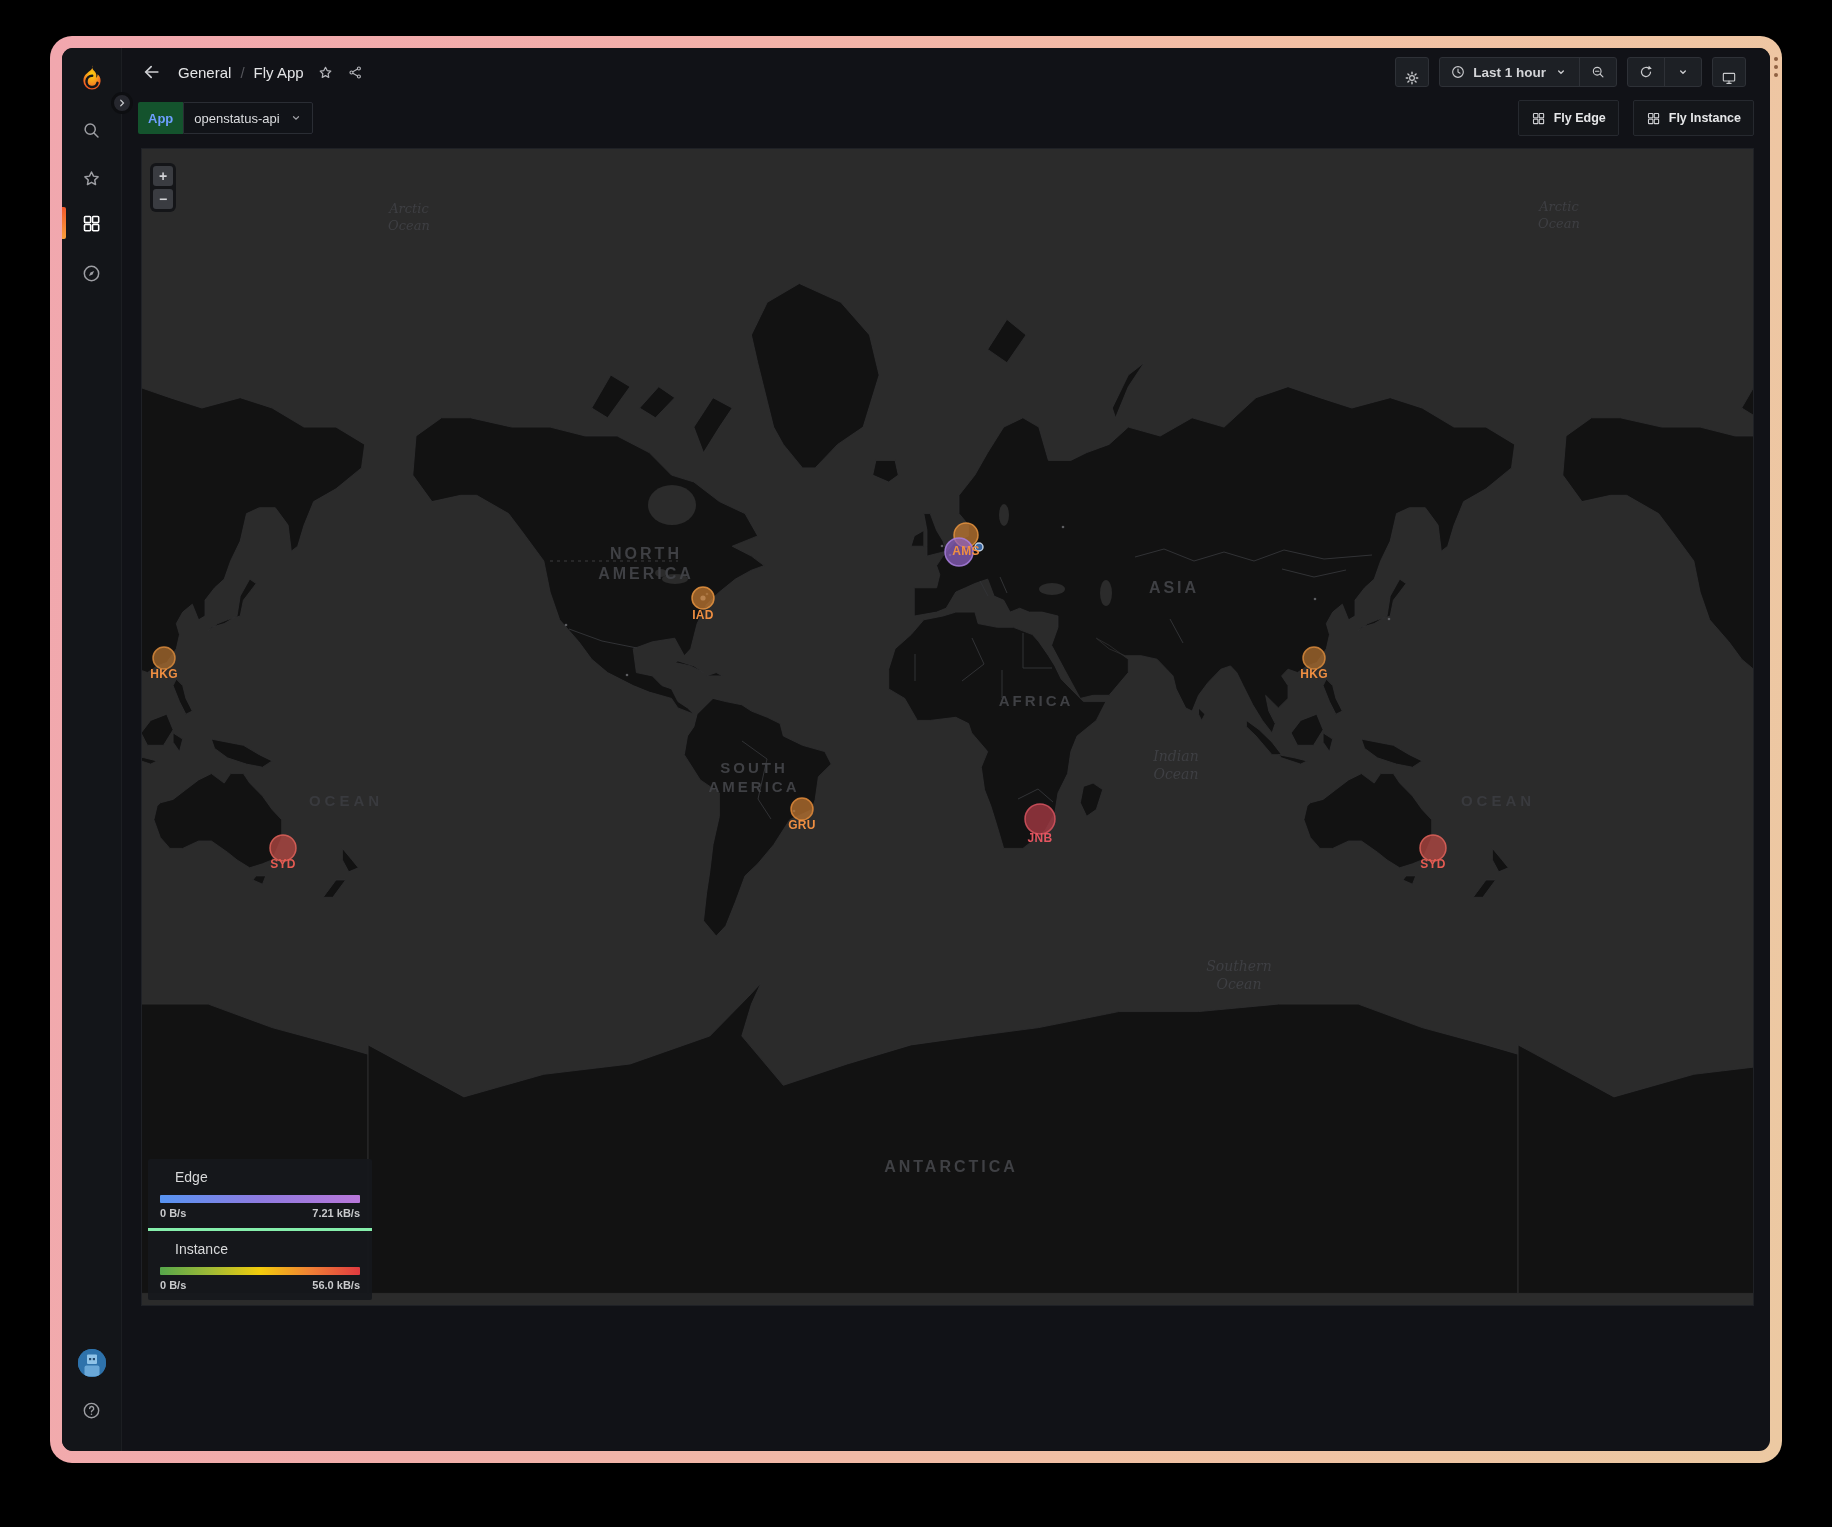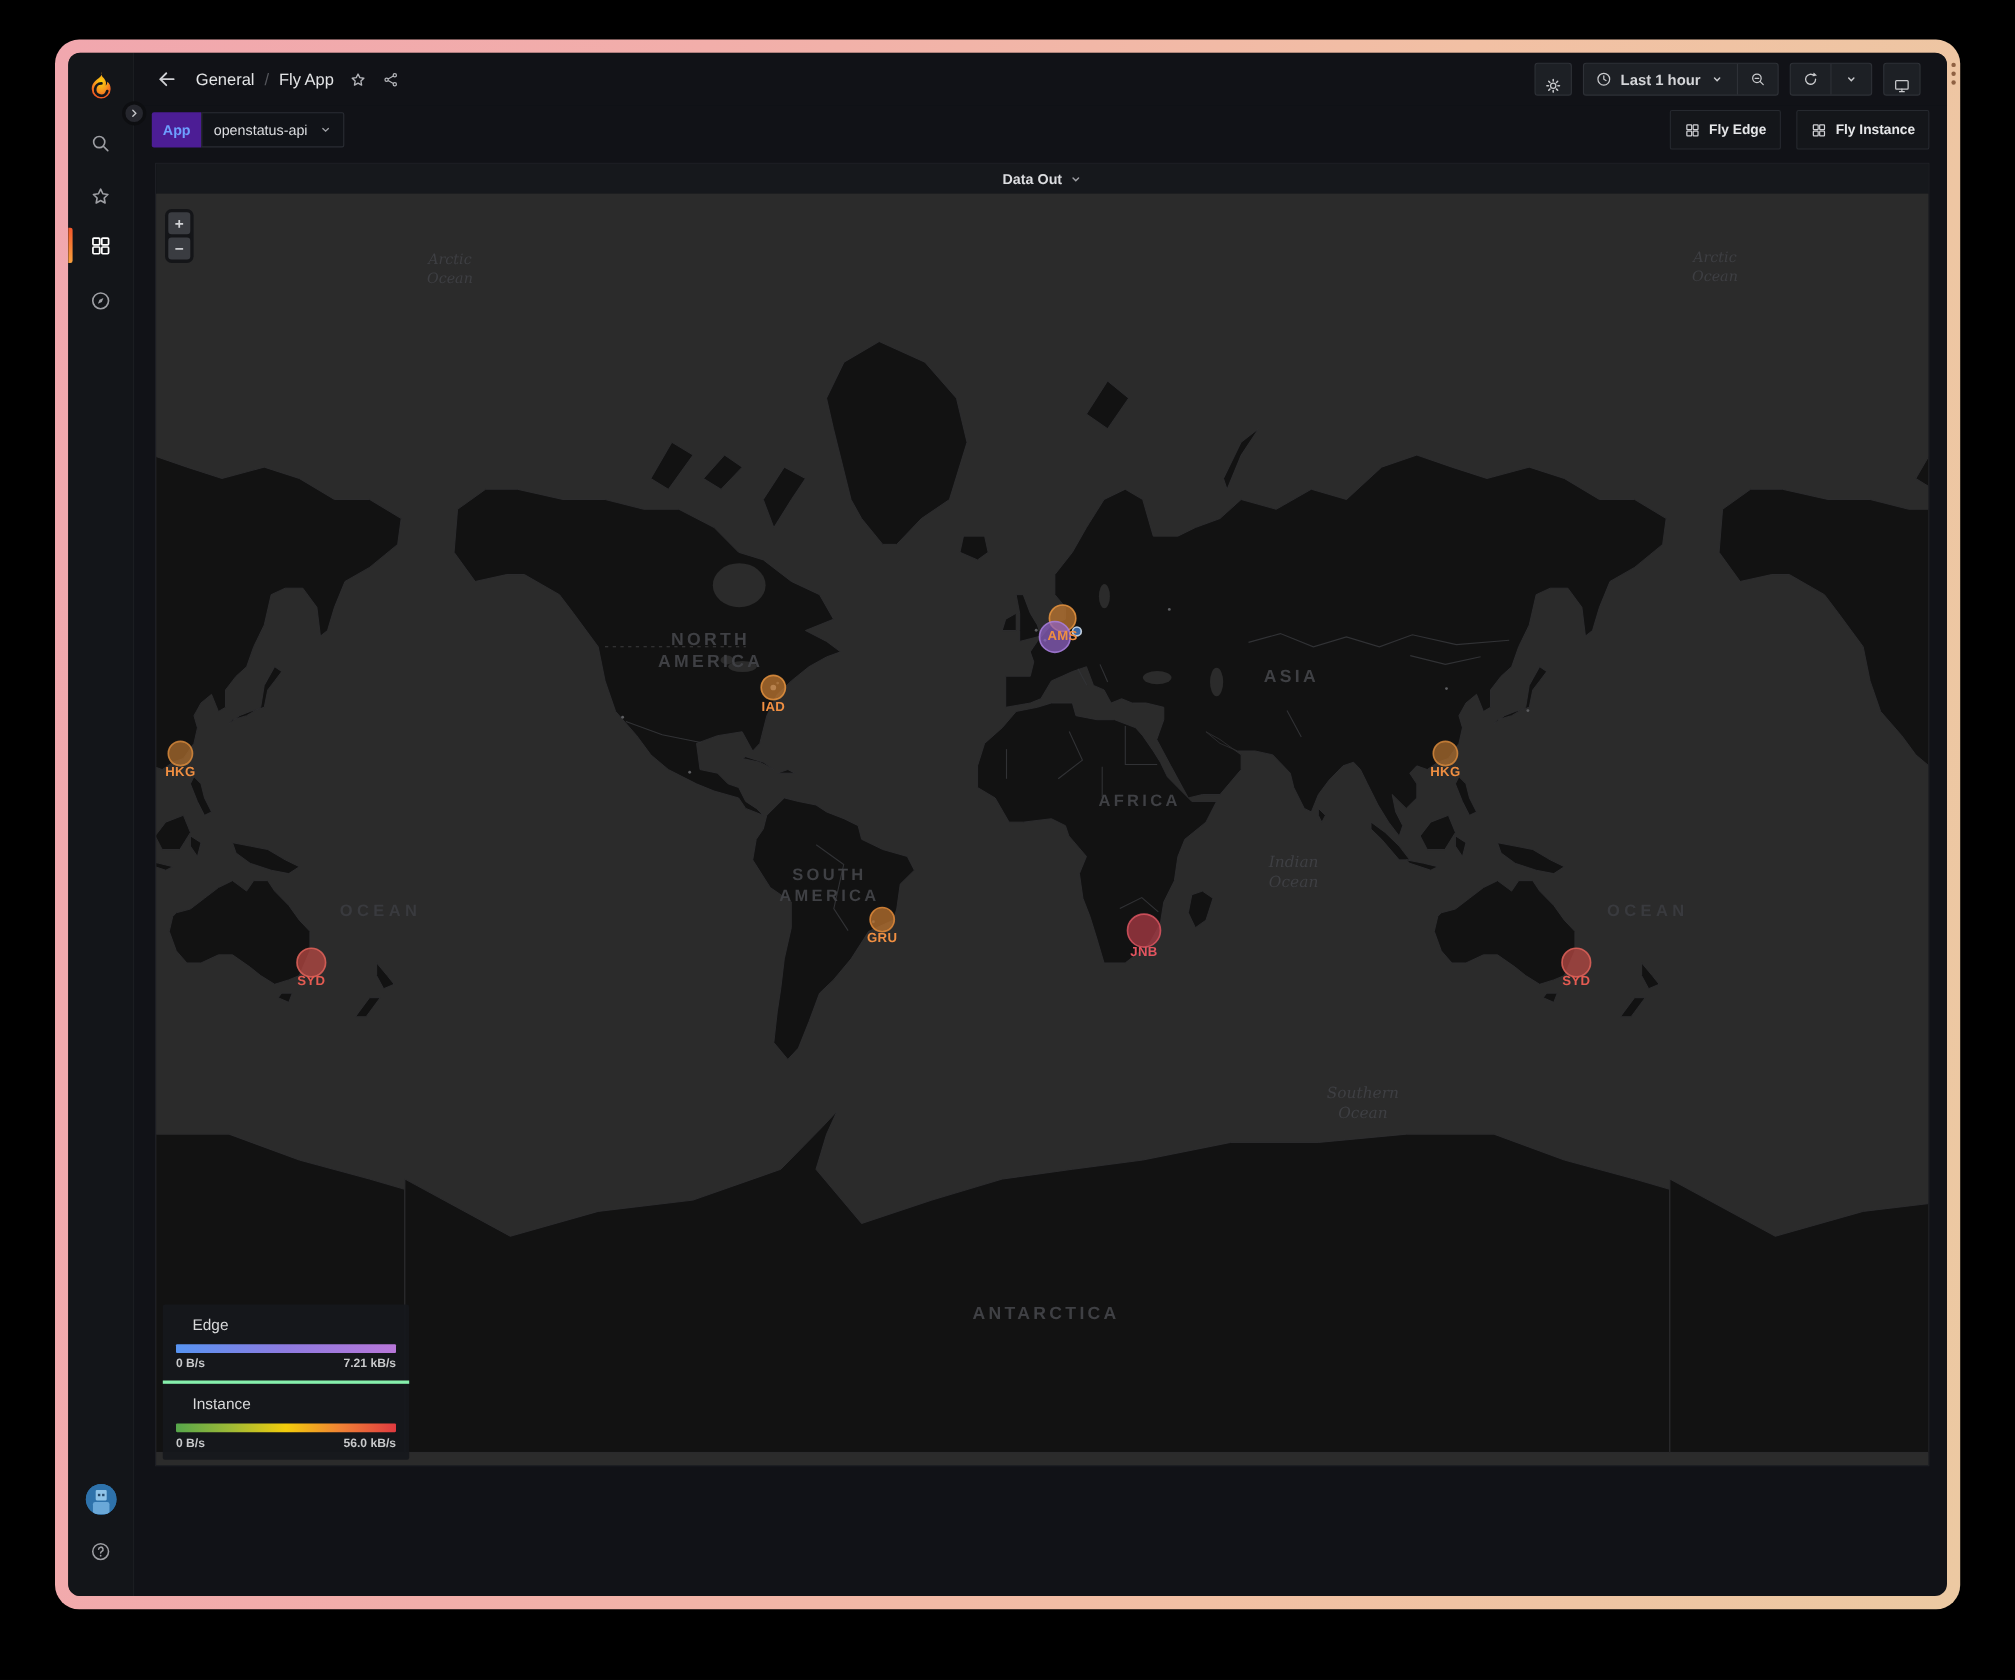--- a/index.html
+++ b/index.html
@@ -47,21 +47,21 @@
   .tbtn { width:34px; justify-content:center; }
   .tbtn svg, .tgroup svg { width:16px; height:16px; }
   .tseg { display:flex; align-items:center; gap:7px; padding:0 10px; height:100%; }
   .tseg + .tseg { border-left:1px solid #2e3137; }
   .trange-label { font-size:13.5px; font-weight:600; color:#d4d5d8; }
 
   
   .subnav { position:absolute; left:60px; top:48px; right:0; height:44px; display:flex;
             align-items:center; padding:0 16px; background:#111217; }
   .var-ctrl { display:flex; height:32px; }
-  .var-label { padding:0 10px; background:#4c1d95; color:#6e9fff; font-size:13px; font-weight:600;
+  .var-label { padding:0 10px; background:#14532d; color:#6e9fff; font-size:13px; font-weight:600;
                display:flex; align-items:center; border-radius:2px 0 0 2px;text-align:right; }
   .var-value { padding:0 10px; background:#111318; border:1px solid #2a2d34; color:#dcdde0;
                font-size:13px; display:flex; align-items:center; gap:10px; border-radius:0 2px 2px 0; }
   .var-value svg { width:12px; height:12px; color:#9fa0a5; }
   .subnav-right { margin-left:auto; display:flex; gap:14px;justify-content:flex-end; }
   .link-btn { height:36px; display:flex; align-items:center; gap:8px; padding:0 12px;
               background:#14161a; border:1px solid #26292f; border-radius:2px;
               color:#e6e7e9; font-size:12.5px; font-weight:700; }
   .link-btn svg { width:15px; height:15px; color:#cfd0d4; }
 
@@ -263,26 +263,20 @@
               <rect x="13.2" y="4" width="7" height="7" rx="1"></rect>
             <rect x="4" y="13.2" width="7" height="7" rx="1"></rect>
               <rect x="13.2" y="13.2" width="7" height="7" rx="1"></rect>
             </svg>
           <span>Fly Instance</span>
         </span>
       </div>
     </div>
 
     <section class="panel">
-      <div class="panel-header">
-        <span>Data Out</span>
-        <svg viewBox="0 0 24 24" fill="none" stroke="currentColor" stroke-width="2.6" stroke-linecap="round">
-          <path d="m7 9.5 5 5 5-5"></path>
-          </svg>
-      </div>
       <div class="map" id="map">
           <svg class="world" width="1611" height="1156" viewBox="0 0 1611 1156" xmlns="http://www.w3.org/2000/svg">
             <rect width="1611" height="1156" fill="#2b2b2b"></rect>
             <g>
               <path d="M-879.2 326.1L-860.0 352.6L-831.3 346.3L-815.3 346.3L-783.4 364.6L-770.6 381.5L-748.3 411.9L-741.9 443.0L-732.3 470.8L-713.1 492.8L-700.3 510.2L-684.4 523.6L-658.8 536.6L-642.8 543.1L-620.5 549.4L-614.1 558.9L-598.1 565.2L-604.5 558.9L-614.1 552.6L-620.5 539.9L-630.1 536.6L-639.7 526.9L-655.6 523.6L-658.8 499.8L-639.7 492.8L-617.3 489.2L-607.7 506.7L-601.3 499.8L-594.9 474.6L-585.4 455.2L-572.6 443.0L-556.6 430.1L-540.6 421.2L-527.9 416.6L-540.6 407.1L-559.8 397.2L-534.3 386.9L-547.0 364.6L-572.6 352.6L-598.1 333.0L-620.5 326.1L-642.8 303.6L-674.8 287.0L-706.7 287.0L-741.9 278.1L-780.2 278.1L-821.7 268.8L-850.5 268.8L-876.0 287.0Z" fill="#121212" stroke="#2e2e30" stroke-width="0.8"></path>
               <path d="M-534.3 213.7L-518.3 278.1L-508.7 295.4L-489.5 318.9L-476.8 318.9L-454.4 295.4L-428.9 278.1L-412.9 226.1L-422.5 186.0L-451.2 153.3L-492.7 134.5L-524.7 153.3L-540.6 186.0Z" fill="#121212" stroke="#2e2e30" stroke-width="0.8"></path>
               <path d="M-594.9 565.2L-579.0 549.4L-566.2 552.6L-550.2 555.8L-540.6 562.1L-524.7 568.3L-511.9 574.6L-508.7 587.0L-489.5 596.3L-467.2 602.6L-460.8 615.1L-473.6 627.7L-476.8 650.4L-480.0 660.5L-502.3 670.7L-518.3 695.7L-534.3 714.8L-547.0 726.9L-556.6 752.8L-566.2 776.8L-575.8 787.1L-588.5 771.8L-585.4 743.9L-582.2 722.8L-579.0 695.7L-572.6 667.3L-572.6 643.9L-591.7 630.9L-607.7 605.7L-604.5 587.0L-598.1 577.7Z" fill="#121212" stroke="#2e2e30" stroke-width="0.8"></path>
               <path d="M-377.7 438.8L-377.7 467.0L-355.4 463.1L-345.8 459.2L-336.2 443.0L-326.6 438.8L-317.1 434.5L-304.3 430.1L-297.9 447.1L-288.3 451.2L-281.9 463.1L-272.3 459.2L-262.8 463.1L-250.0 463.1L-234.0 467.0L-234.0 478.3L-240.4 496.3L-227.6 520.2L-211.7 549.4L-198.9 546.3L-182.9 546.3L-163.7 523.6L-163.7 510.2L-182.9 496.3L-195.7 489.2L-182.9 499.8L-166.9 506.7L-151.0 506.7L-135.0 510.2L-125.4 520.2L-119.0 526.9L-115.8 539.9L-106.3 558.9L-99.9 562.1L-93.5 546.3L-83.9 533.4L-71.1 520.2L-61.5 516.9L-55.2 523.6L-48.8 536.6L-39.2 555.8L-29.6 571.4L-20.0 583.9L-16.8 574.6L-23.2 562.1L-26.4 546.3L-13.6 558.9L-4.0 549.4L-4.0 536.6L-10.4 526.9L-4.0 520.2L5.5 523.6L15.1 516.9L24.7 513.5L34.3 499.8L37.5 485.6L34.3 474.6L40.7 463.1L50.3 455.2L56.6 470.8L63.0 467.0L63.0 451.2L72.6 438.8L82.2 430.1L88.6 411.9L98.2 392.1L104.5 364.6L117.3 358.7L133.3 358.7L146.1 376.1L149.3 402.2L155.7 397.2L162.0 376.1L171.6 352.6L194.0 339.8L219.5 318.9L222.7 295.4L194.0 278.1L162.0 278.1L130.1 259.0L98.2 248.7L59.8 259.0L27.9 248.7L-4.0 237.7L-36.0 248.7L-67.9 278.1L-99.9 268.8L-131.8 287.0L-163.7 278.1L-182.9 295.4L-205.3 303.6L-221.2 311.4L-243.6 311.4L-253.2 278.1L-269.1 268.8L-288.3 278.1L-304.3 303.6L-317.1 326.1L-333.0 346.3L-333.0 364.6L-323.4 376.1L-323.4 386.9L-336.2 392.1L-349.0 407.1L-355.4 416.6L-352.2 425.7L-355.4 438.8Z" fill="#121212" stroke="#2e2e30" stroke-width="0.8"></path>
               <path d="M-368.2 470.8L-380.9 485.6L-396.9 499.8L-403.3 520.2L-403.3 539.9L-387.3 549.4L-374.6 571.4L-361.8 571.4L-336.2 568.3L-323.4 574.6L-320.3 583.9L-304.3 602.6L-310.7 618.2L-307.5 640.6L-301.1 657.1L-294.7 677.7L-288.3 699.4L-269.1 699.4L-259.6 692.0L-246.8 681.2L-237.2 663.8L-234.0 643.9L-224.4 624.6L-221.2 602.6L-214.9 587.0L-195.7 571.4L-186.1 552.6L-208.5 552.6L-221.2 539.9L-230.8 530.1L-237.2 516.9L-243.6 506.7L-253.2 492.8L-259.6 485.6L-278.7 478.3L-294.7 478.3L-313.9 474.6L-317.1 463.1L-336.2 463.1L-349.0 467.0Z" fill="#121212" stroke="#2e2e30" stroke-width="0.8"></path>
               <path d="M-208.5 637.4L-198.9 634.1L-189.3 640.6L-195.7 660.5L-205.3 667.3L-211.7 653.8Z" fill="#121212" stroke="#2e2e30" stroke-width="0.8"></path>

